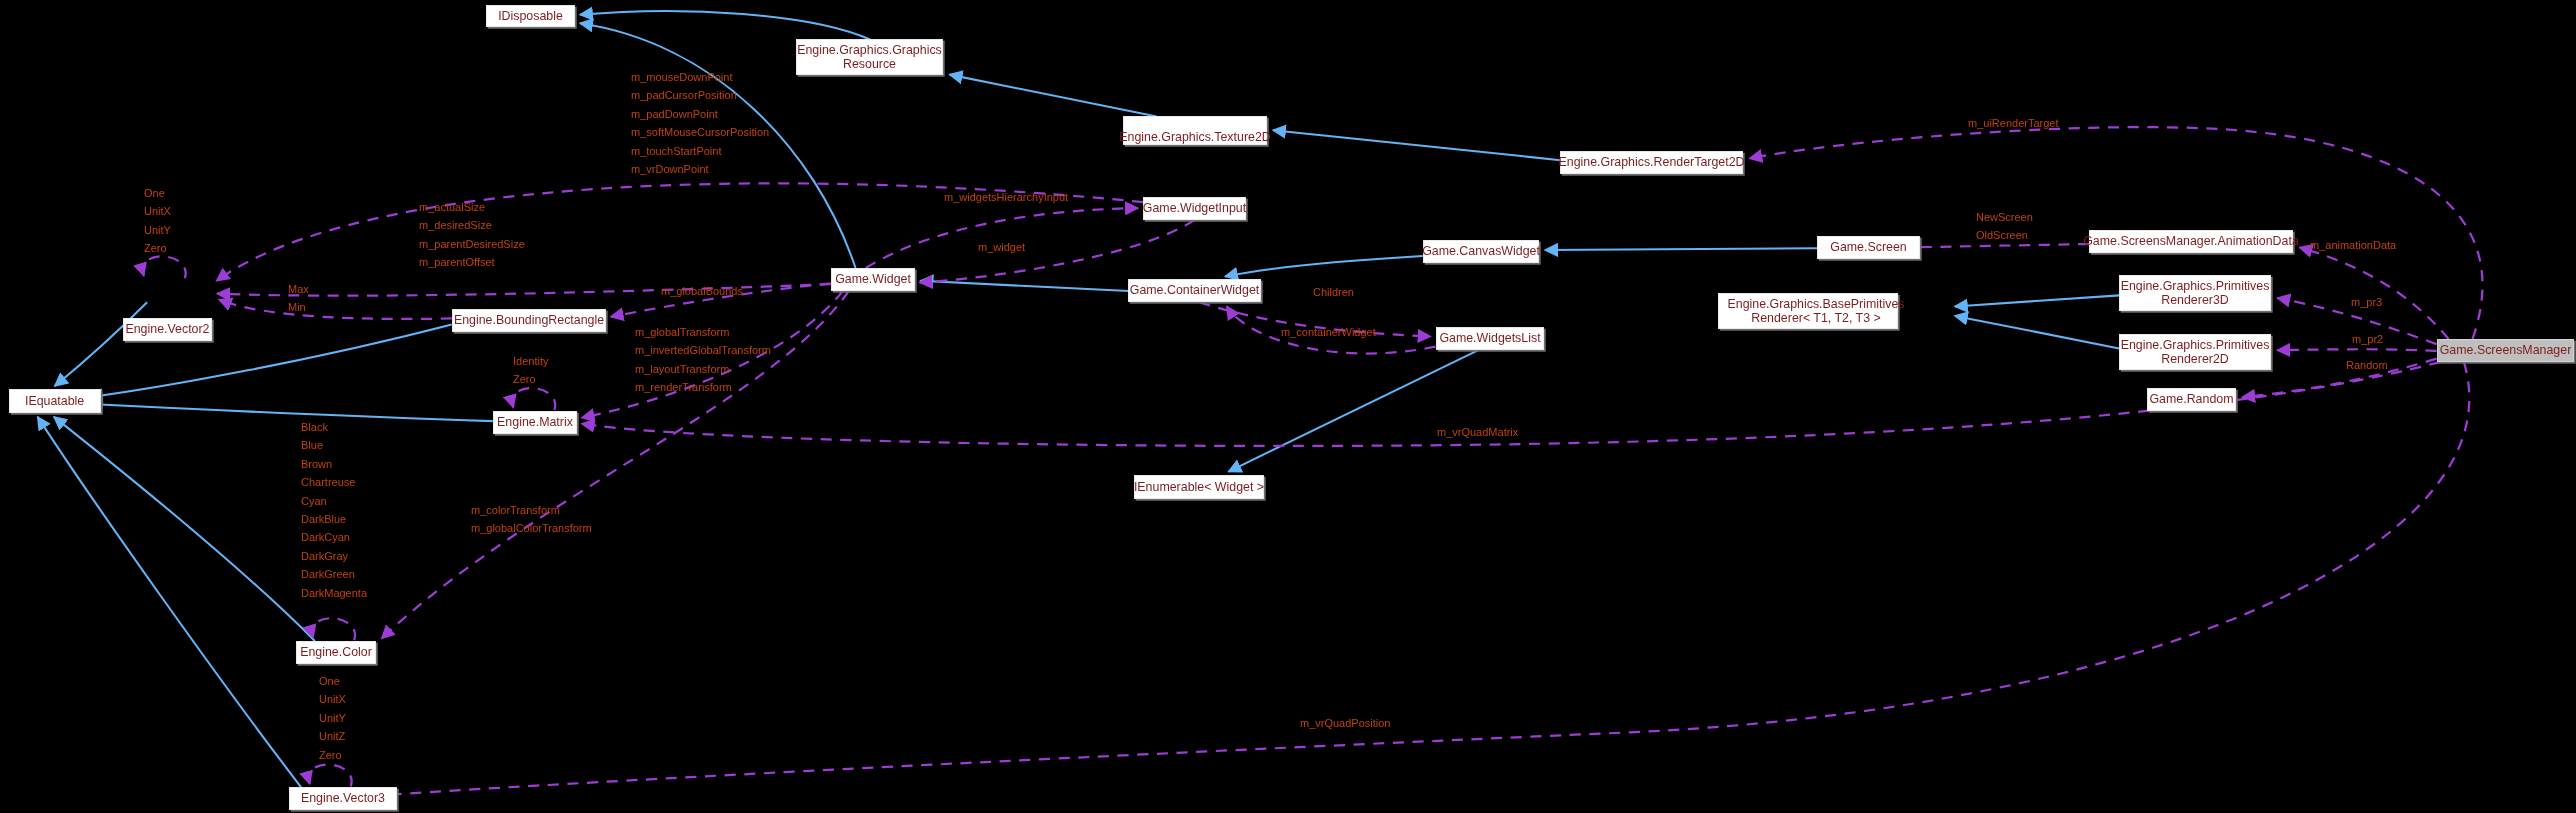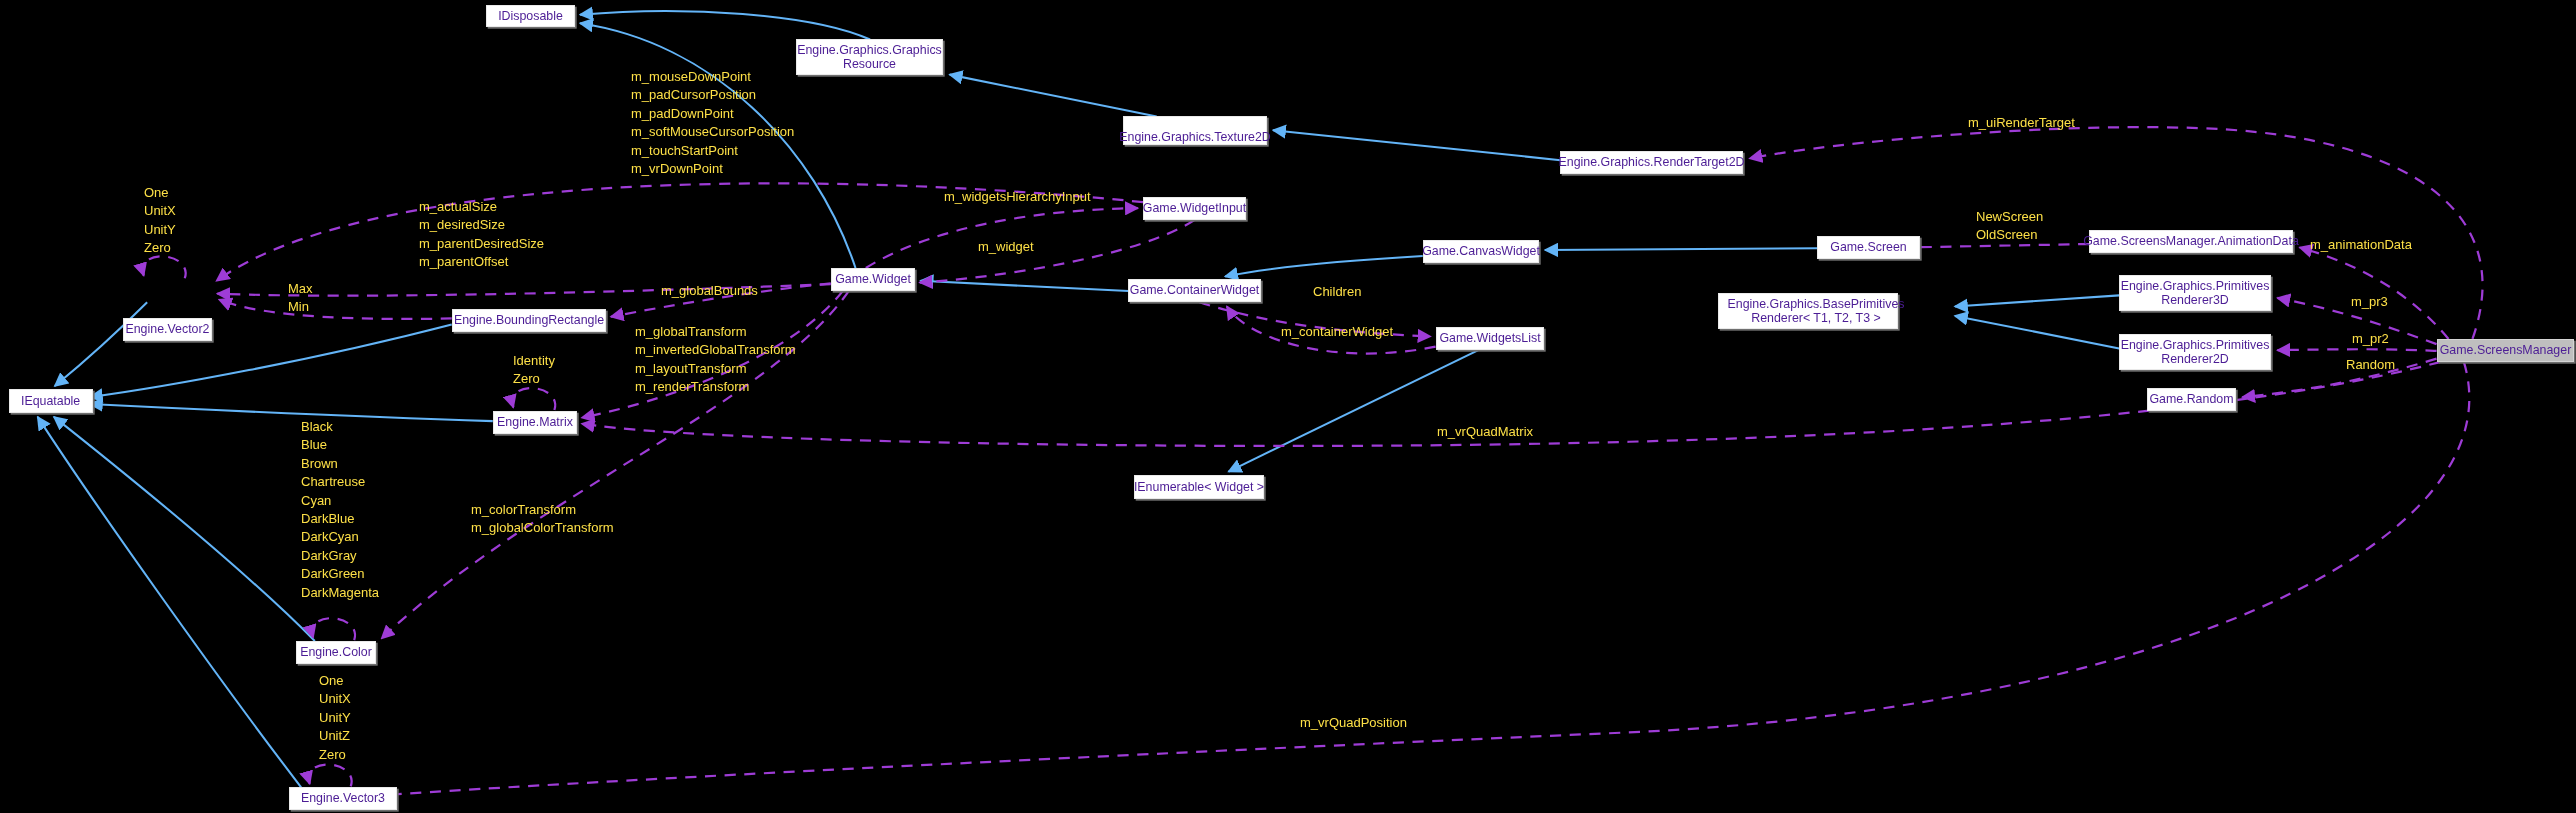--- a/index.html
+++ b/index.html
@@ -1,25 +1,25 @@
 <!DOCTYPE html>
 <html style="font-size:13.7px"><head>
 <meta charset="utf-8">
 <style>
   html,body{margin:0;padding:0;background:#000;}
   #stage{position:relative;width:2576px;height:814px;background:#000;overflow:hidden;
          font-family:"Liberation Sans","DejaVu Sans",sans-serif;}
   #wires{position:absolute;left:0;top:0;width:2576px;height:814px;}
-  .node{position:absolute;box-sizing:border-box;background:#ffffff;color:#4c1d95;
+  .node{position:absolute;box-sizing:border-box;background:#ffffff;color:#7f1d1d;
         border:1.7px solid #e9e9e9;box-shadow:1.7px 1.7px 0 #6f6f6f;
         display:flex;flex-direction:column;align-items:center;justify-content:center;
         font-size:12.4px;line-height:14.5px;white-space:nowrap;z-index:3;cursor:pointer;}
   .node.hl{background:#bfbfbf;border-color:#d4d4d4;}
   .nline{pointer-events:none;}
-  .elabel{position:absolute;color:#fde047;font-size:13px;line-height:18.4px;
+  .elabel{position:absolute;color:#c2410c;font-size:11px;line-height:18.4px;
           white-space:nowrap;z-index:2;}
   path.solid{fill:none;stroke:#63b4f7;stroke-width:2.4;}
   path.dashed{fill:none;stroke:#9e3cd6;stroke-width:2.6;stroke-dasharray:13 10;}
 </style>
 </head>
 <body>
 
 <div id="stage">
 
   <svg id="wires" viewBox="0 0 3011 951" xmlns="http://www.w3.org/2000/svg">
@@ -229,21 +229,21 @@
       </div>
       <div class="node" style="left: 452px; top: 309px; width: 154px; height: 23px;">
         <div class="nline">Engine.BoundingRectangle</div>
       </div>
       <div class="node" style="left: 493px; top: 411px; width: 84px; height: 23px;">
         <div class="nline">Engine.Matrix</div>
       </div>
       <div class="node" style="left: 123px; top: 279px; width: 89px; height: 23px; margin-top: 39px;">
         <div class="nline">Engine.Vector2</div>
       </div>
-      <div class="node" style="left: 8.6px; top: 389px; width: 84px; height: 24px; text-align: right;">
+      <div class="node" style="left: 8.6px; top: 389px; width: 92px; height: 24px; text-align: right;">
         <div class="nline">IEquatable</div>
       </div>
       <div class="node" style="left: 296px; top: 641px; width: 80px; height: 23px;">
         <div class="nline">Engine.Color</div>
       </div>
       <div class="node" style="left: 289px; top: 787px; width: 108px; height: 23px;">
         <div class="nline">Engine.Vector3</div>
       </div>
     </div>
 </div>

